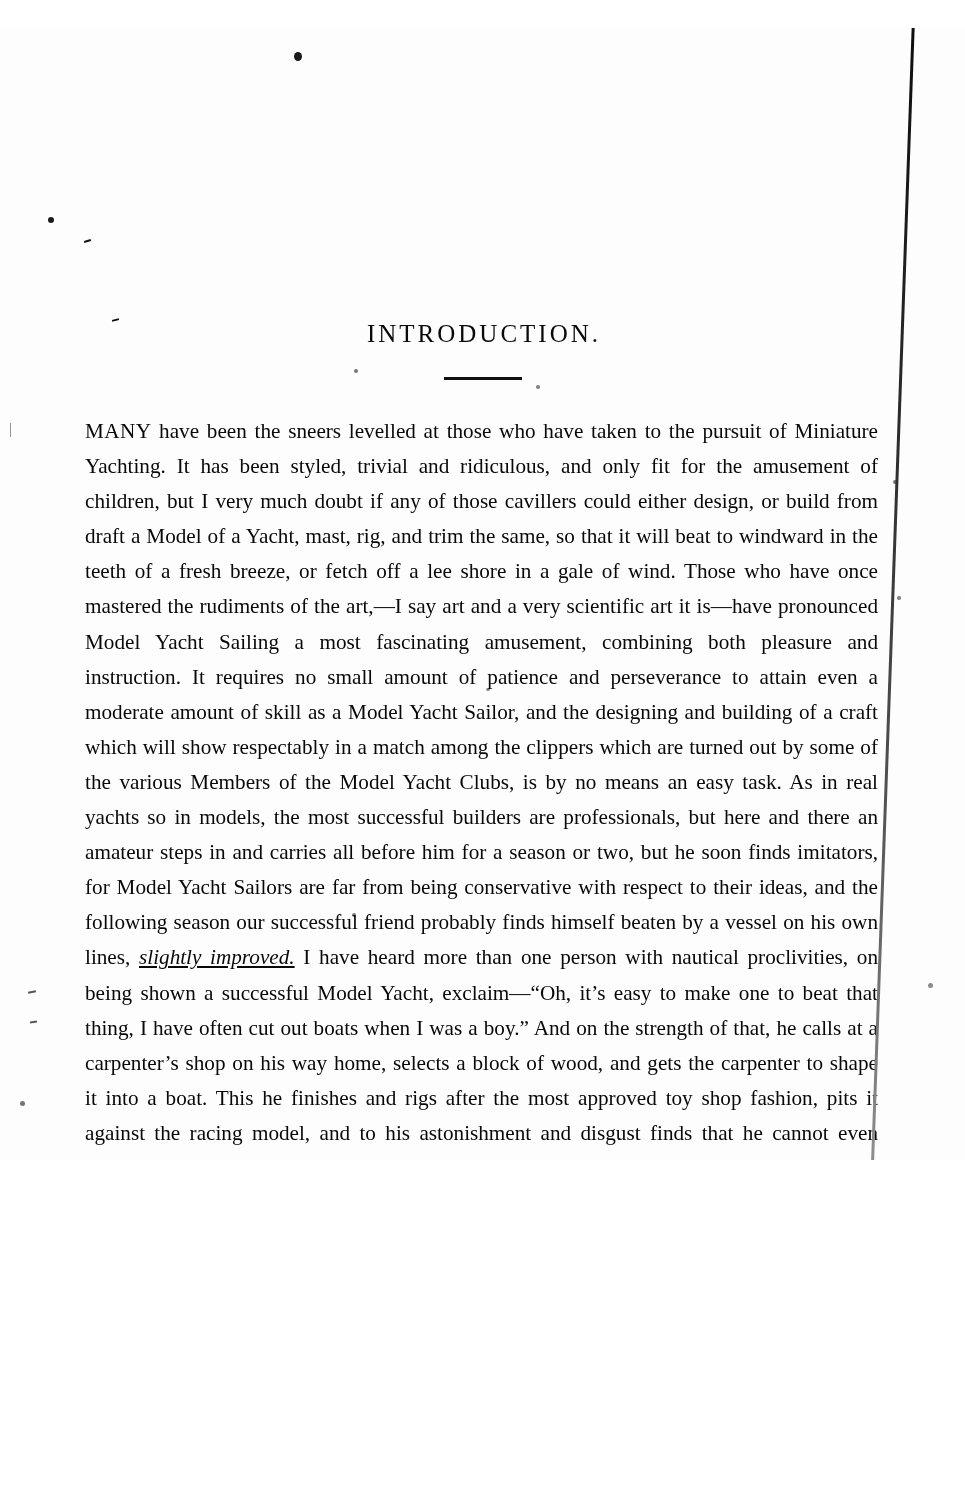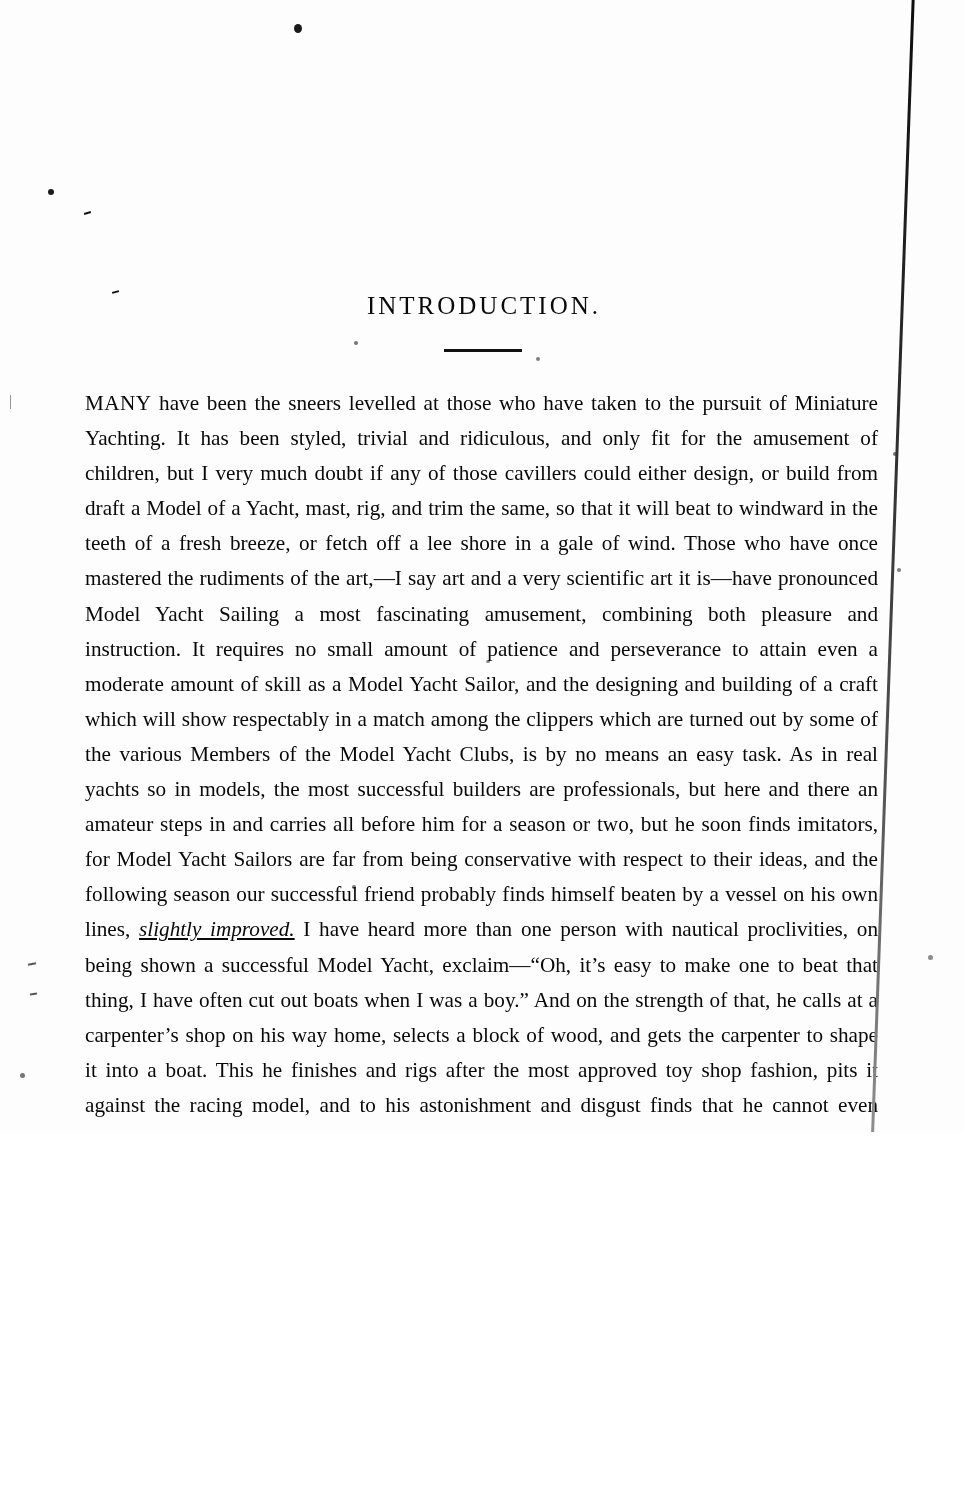--- a/index.html
+++ b/index.html
@@ -9,20 +9,21 @@
   }
 
   .page {
     position: relative;
     width: 965px;
     height: 1132px;
     background: #fdfdfd;
     overflow: hidden;
     font-family: "Liberation Serif", "DejaVu Serif", serif;
     color: #000000;
+    margin-top: 28px;
   }
 
   
   .heading-block {
     position: absolute;
     top: 292px;
     left: 0;
     width: 965px;
     text-align: center;
   }

